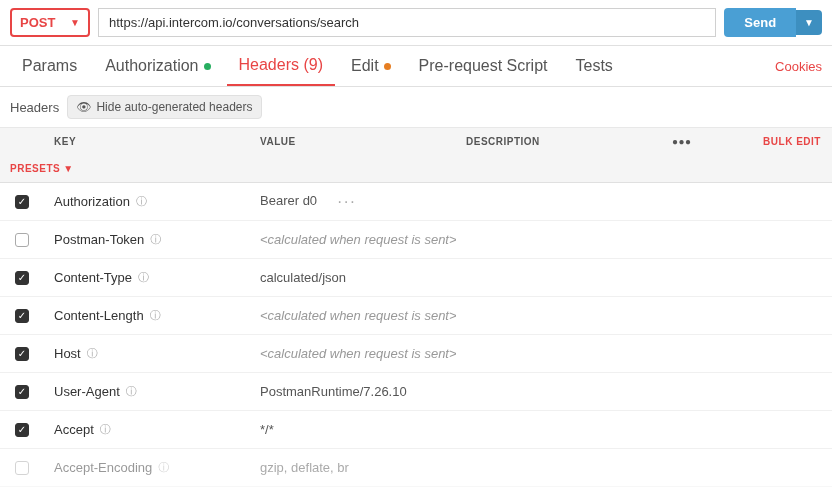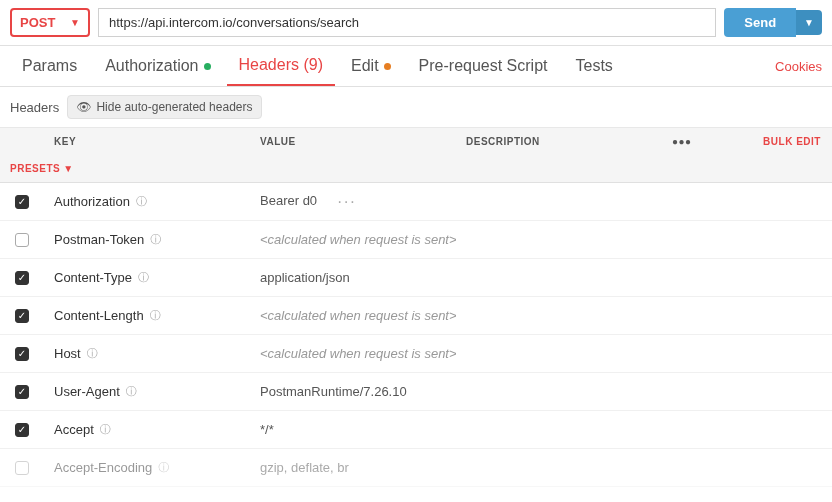--- a/index.html
+++ b/index.html
@@ -155,21 +155,21 @@
     <div class="cell-check">
         <div class="checkbox checked"></div>
       </div>
     <div class="cell">
         <div class="key-cell">
           <span>Content-Type</span>
           <span class="info-icon">ⓘ</span>
         </div>
       </div>
     <div class="cell value-cell">
-        <span>application/json</span>
+        <span>calculated/json</span>
       </div>
     <div class="cell"></div>
     <div class="cell"></div>
     <div class="cell"></div>
   </div>
 
   <div class="table-row">
     <div class="cell-check">
         <div class="checkbox checked"></div>
       </div>

